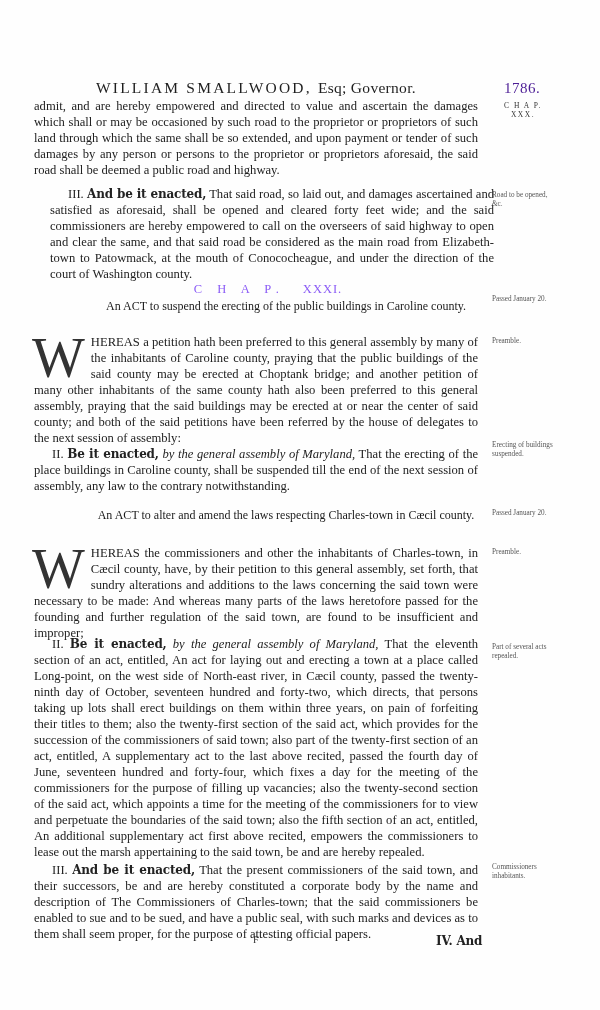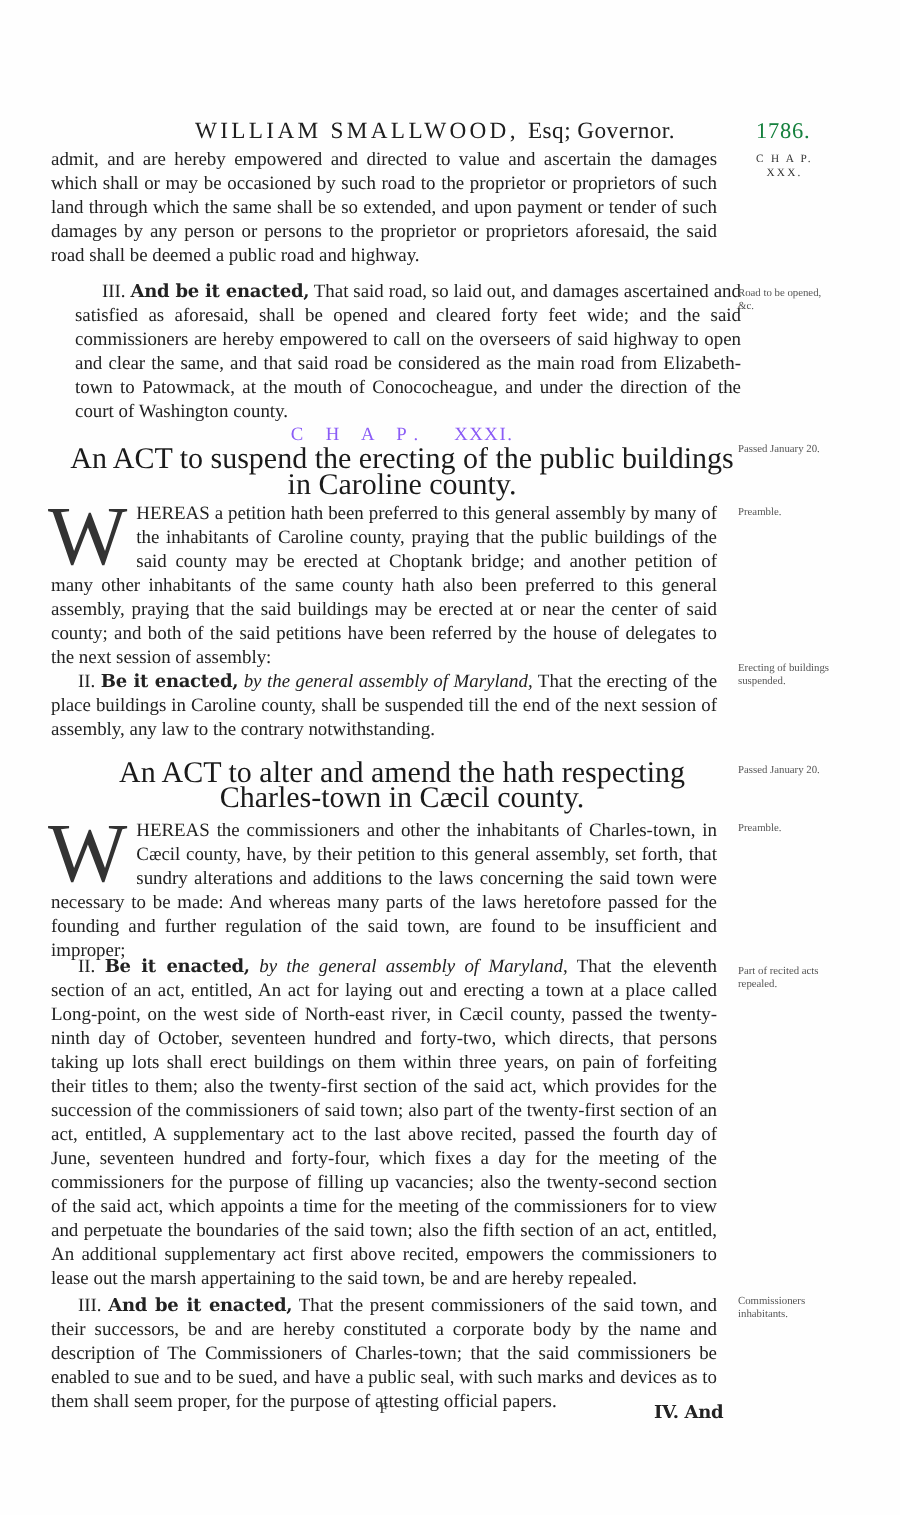--- a/index.html
+++ b/index.html
@@ -18,37 +18,37 @@
     .page {
       position: absolute;
       left: 0;
       top: 0;
       width: 600px;
       height: 1010px;
     }
     .running-head {
       position: absolute;
       top: 79px;
-      left: 90px;
+      left: 76px;
       width: 360px;
-      text-align: right;
+      text-align: center;
       font-size: 15.5px;
       letter-spacing: 2.2px;
       color: #1e1e1e;
     }
     .running-head .esq {
       letter-spacing: 0.3px;
     }
     .year {
       position: absolute;
       top: 80px;
       left: 504px;
       font-size: 15px;
       letter-spacing: 0.5px;
-      color: #15803d;
+      color: #4c1d95;
     }
     .block {
       position: absolute;
       left: 34px;
       width: 444px;
       font-size: 12.6px;
       line-height: 16px;
       text-align: justify;
       color: #222;
     }
@@ -75,24 +75,24 @@
       font-size: 12.5px;
       letter-spacing: 6px;
       color: #8b5cf6;
     }
     .chap .num {
       letter-spacing: 1px;
       margin-left: 18px;
     }
     .act-title {
       position: absolute;
-      left: 46px;
+      left: 64px;
       width: 444px;
       text-align: center;
-      font-size: 20px;
+      font-size: 12px;
       line-height: 17px;
       color: #1b1b1b;
     }
     .dropcap-para {
       position: relative;
     }
     .dropcap {
       float: left;
       font-size: 56px;
       line-height: 44px;
@@ -174,39 +174,39 @@
   <div class="block" style="top:446px;">
     <p class="indent">
       <span>II.</span>
       <span class="gothic">Be it enacted,</span>
       <span class="ital">by the general assembly of Maryland,</span>
       <span>That the erecting of the place buildings in Caroline county, shall be suspended till the end of the next session of assembly, any law to the contrary notwithstanding.</span>
     </p>
   </div>
   <div class="margin-note" style="top:441px;">Erecting of buildings suspended.</div>
 
-  <div class="act-title" style="top:507px;">An ACT to alter and amend the hath respecting Charles-town in Cæcil county.</div>
+  <div class="act-title" style="top:507px;">An ACT to alter and amend the laws respecting Charles-town in Cæcil county.</div>
   <div class="margin-note" style="top:509px;">Passed January 20.</div>
 
   <div class="block" style="top:545px;">
     <p class="dropcap-para">
       <span class="dropcap">W</span><span>HEREAS the commissioners and other the inhabitants of Charles-town, in Cæcil county, have, by their petition to this general assembly, set forth, that sundry alterations and additions to the laws concerning the said town were necessary to be made: And whereas many parts of the laws heretofore passed for the founding and further regulation of the said town, are found to be insufficient and improper;</span>
     </p>
   </div>
   <div class="margin-note" style="top:548px;">Preamble.</div>
 
   <div class="block" style="top:636px;">
     <p class="indent">
       <span>II.</span>
       <span class="gothic">Be it enacted,</span>
       <span class="ital">by the general assembly of Maryland,</span>
       <span>That the eleventh section of an act, entitled, An act for laying out and erecting a town at a place called Long-point, on the west side of North-east river, in Cæcil county, passed the twenty-ninth day of October, seventeen hundred and forty-two, which directs, that persons taking up lots shall erect buildings on them within three years, on pain of forfeiting their titles to them; also the twenty-first section of the said act, which provides for the succession of the commissioners of said town; also part of the twenty-first section of an act, entitled, A supplementary act to the last above recited, passed the fourth day of June, seventeen hundred and forty-four, which fixes a day for the meeting of the commissioners for the purpose of filling up vacancies; also the twenty-second section of the said act, which appoints a time for the meeting of the commissioners for to view and perpetuate the boundaries of the said town; also the fifth section of an act, entitled, An additional supplementary act first above recited, empowers the commissioners to lease out the marsh appertaining to the said town, be and are hereby repealed.</span>
     </p>
   </div>
-  <div class="margin-note" style="top:643px;">Part of recited acts repealed.</div>
+  <div class="margin-note" style="top:643px;">Part of several acts repealed.</div>
 
   <div class="block" style="top:862px;">
     <p class="indent">
       <span>III.</span>
       <span class="gothic">And be it enacted,</span>
       <span>That the present commissioners of the said town, and their successors, be and are hereby constituted a corporate body by the name and description of The Commissioners of Charles-town; that the said commissioners be enabled to sue and to be sued, and have a public seal, with such marks and devices as to them shall seem proper, for the purpose of attesting official papers.</span>
     </p>
   </div>
   <div class="margin-note" style="top:863px;">Commissioners inhabitants.</div>
 

